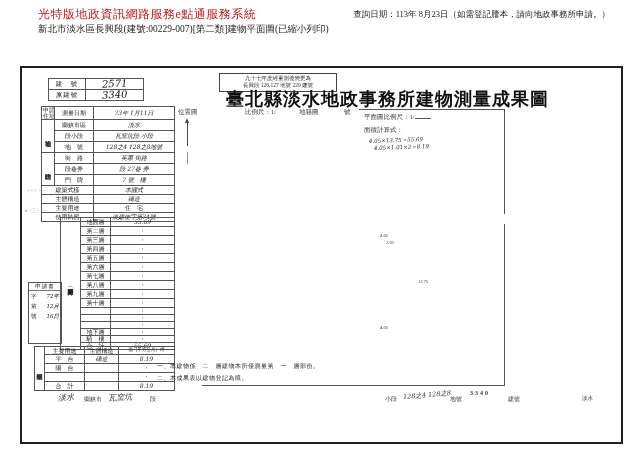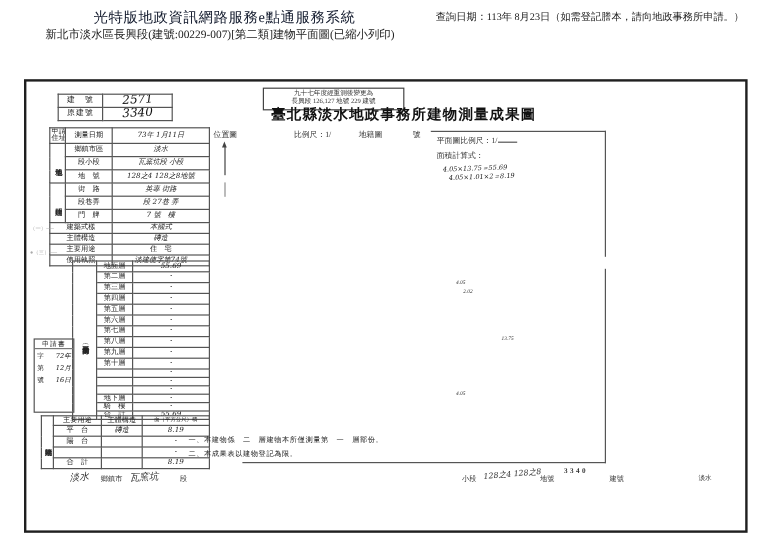--- a/index.html
+++ b/index.html
@@ -1,35 +1,35 @@
 <!DOCTYPE html>
 <html><head>
 <meta charset="utf-8">
 <style>
   html,body{margin:0;padding:0;background:#fff;}
   .page{position:relative;width:640px;height:450px;background:#ffffff;overflow:hidden;
         font-family:"Liberation Serif","DejaVu Serif",serif;color:#1a1a1a;}
   
-  .sys-title{position:absolute;left:38px;top:6px;font-size:12px;letter-spacing:0.5px;color:#0f172a;margin-left:40px;}
-  .query-date{position:absolute;right:20px;top:9px;font-size:8.5px;color:#222;}
+  .sys-title{position:absolute;left:38px;top:6px;font-size:12px;letter-spacing:0.5px;color:#b91c1c;}
+  .query-date{position:absolute;right:30px;top:9px;font-size:8.5px;color:#222;}
   .sub-title{position:absolute;left:38px;top:23px;font-size:9.5px;color:#222;}
   
   .doc{position:absolute;left:20px;top:66px;width:599px;height:374px;border:2px solid #1f1f1f;background:#fff;}
   .stamp-box{position:absolute;left:197px;top:5px;width:112px;border:0.8px solid #444;
              font-size:5.5px;line-height:1.35;text-align:center;padding:1px 2px;color:#333;}
   table.grid{border-collapse:collapse;table-layout:fixed;}
   table.grid td{border:0.6px solid #555;padding:0 1px;font-size:6px;line-height:1;overflow:hidden;
                 white-space:nowrap;color:#222;}
   .bno{position:absolute;left:26px;top:10px;width:96px;}
   .bno td{height:10px;}
   .bno .lbl{width:34px;text-align:center;font-size:6.5px;letter-spacing:1px;}
   .bno .v{text-align:center;}
   .hand{font-style:italic;font-family:"DejaVu Serif",serif;color:#111;}
   .hand-big{font-size:10px;display:inline-block;transform:rotate(-3deg);}
-  .doc-title{position:absolute;left:204px;top:19px;font-size:12px;font-weight:bold;
+  .doc-title{position:absolute;left:204px;top:19px;font-size:18px;font-weight:bold;
              letter-spacing:1px;color:#111;white-space:nowrap;}
   .loc-bar span{position:absolute;top:40px;font-size:6.5px;color:#333;}
   
   .form-upper{position:absolute;left:19px;top:38px;width:133px;}
   .form-floors{position:absolute;left:38px;top:149px;width:114px;}
   .annex-tbl{position:absolute;left:12px;top:278px;width:140px;}
   .vert{writing-mode:vertical-rl;text-orientation:upright;text-align:center;font-size:5px;
         letter-spacing:0px;line-height:1;padding:0;}
   .c{text-align:center;}
   .tiny2{font-size:4.5px;line-height:1.1;text-align:center;}

